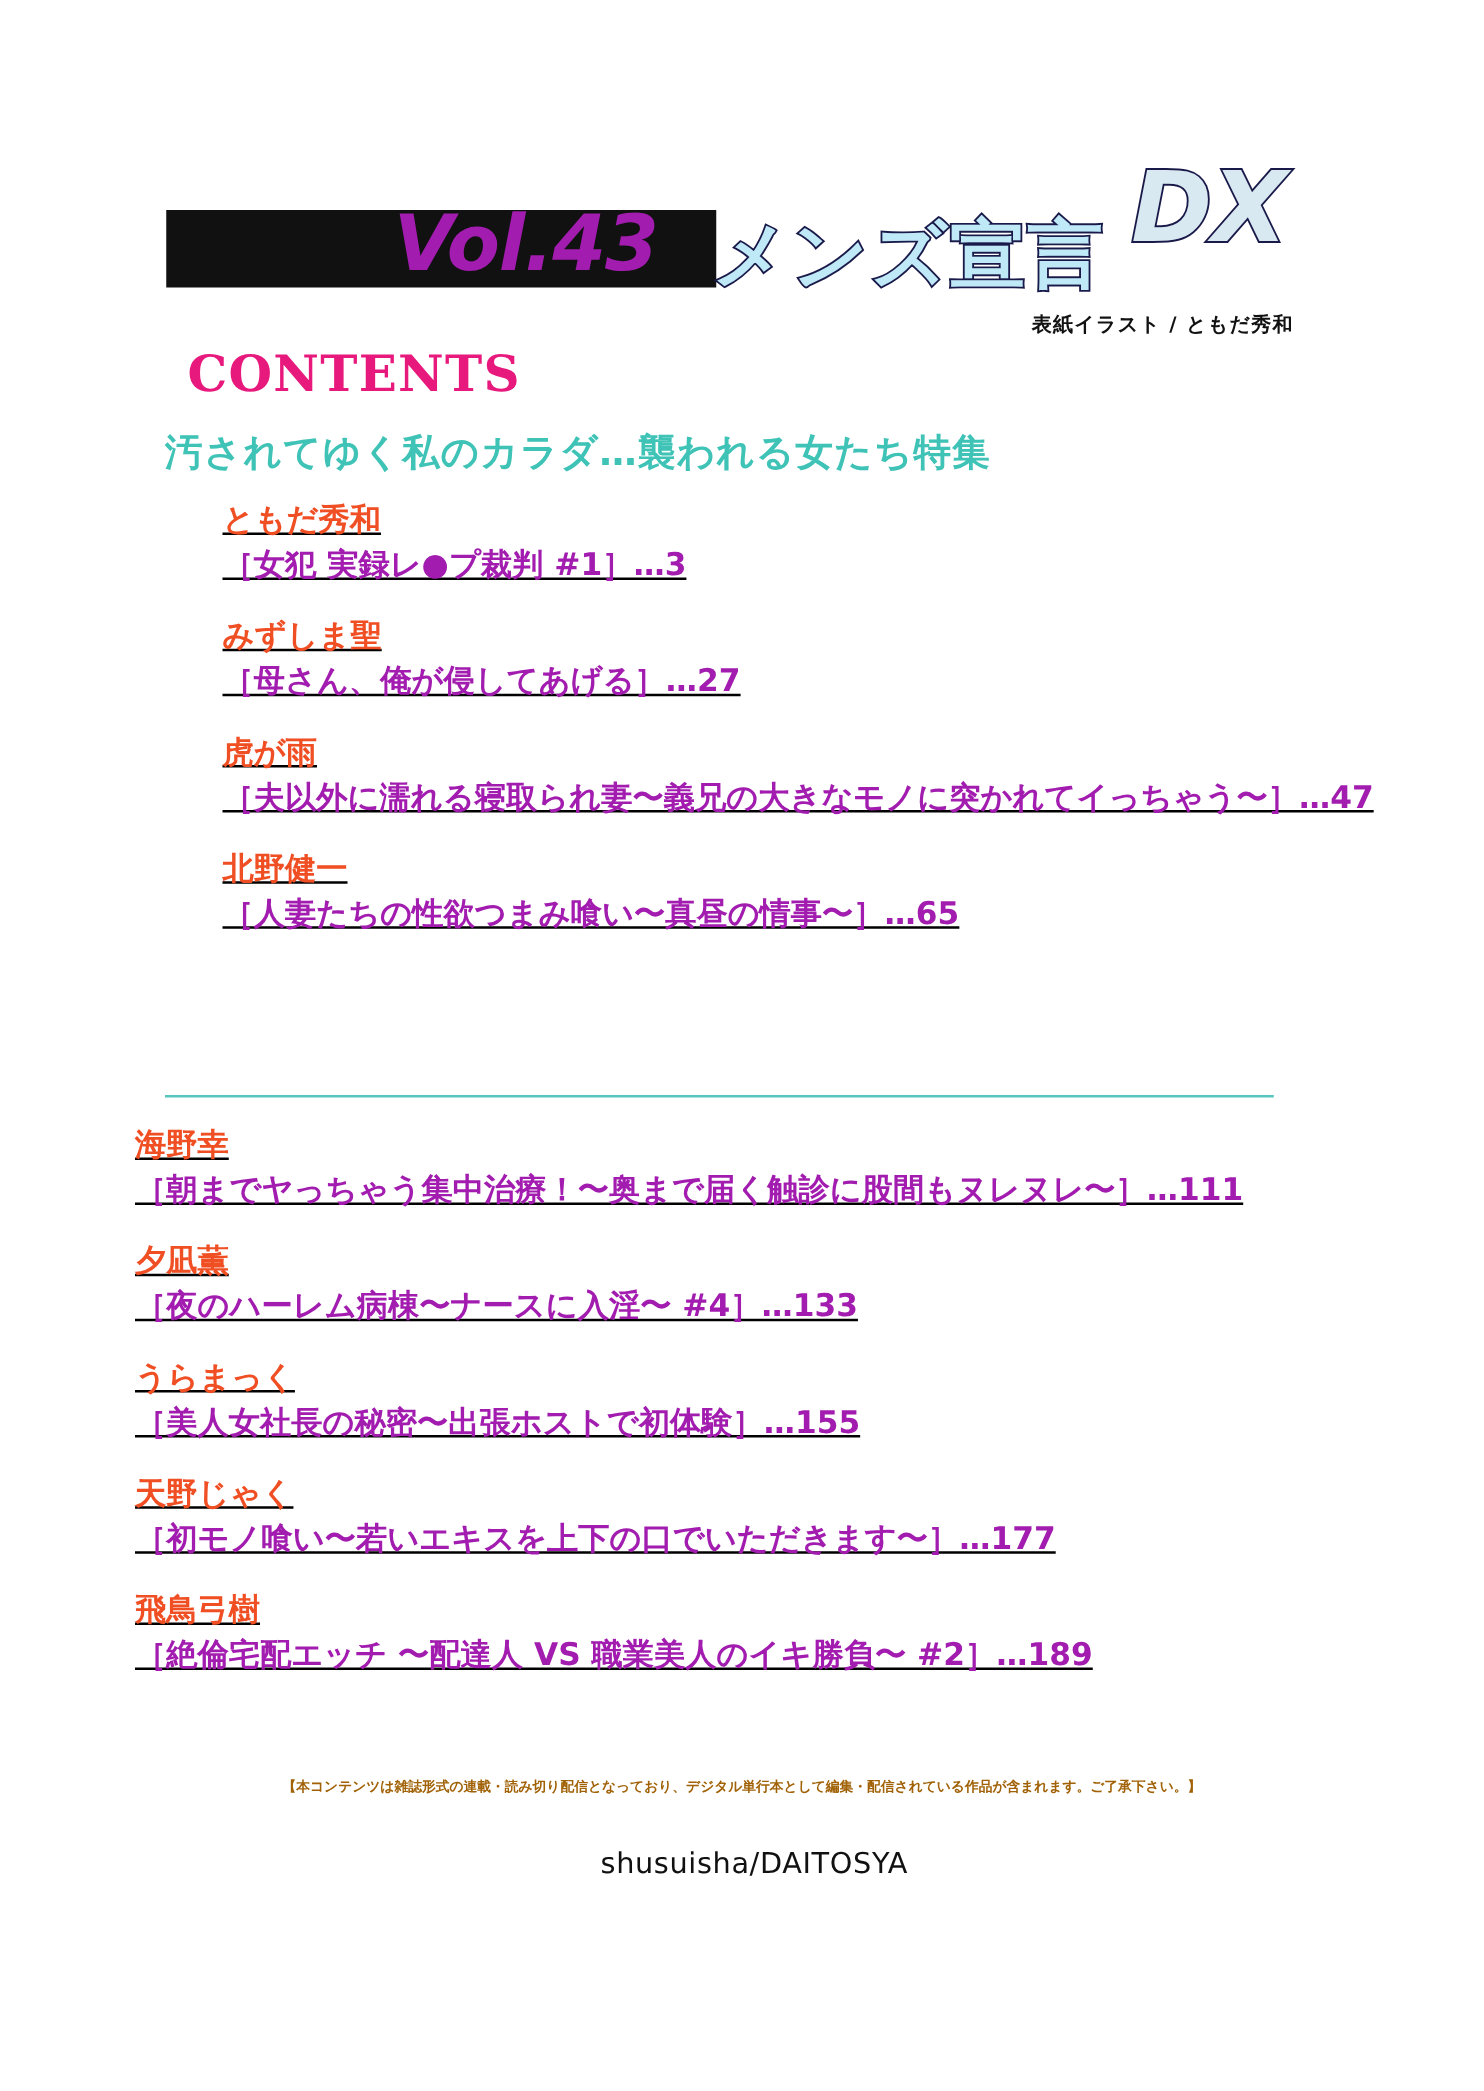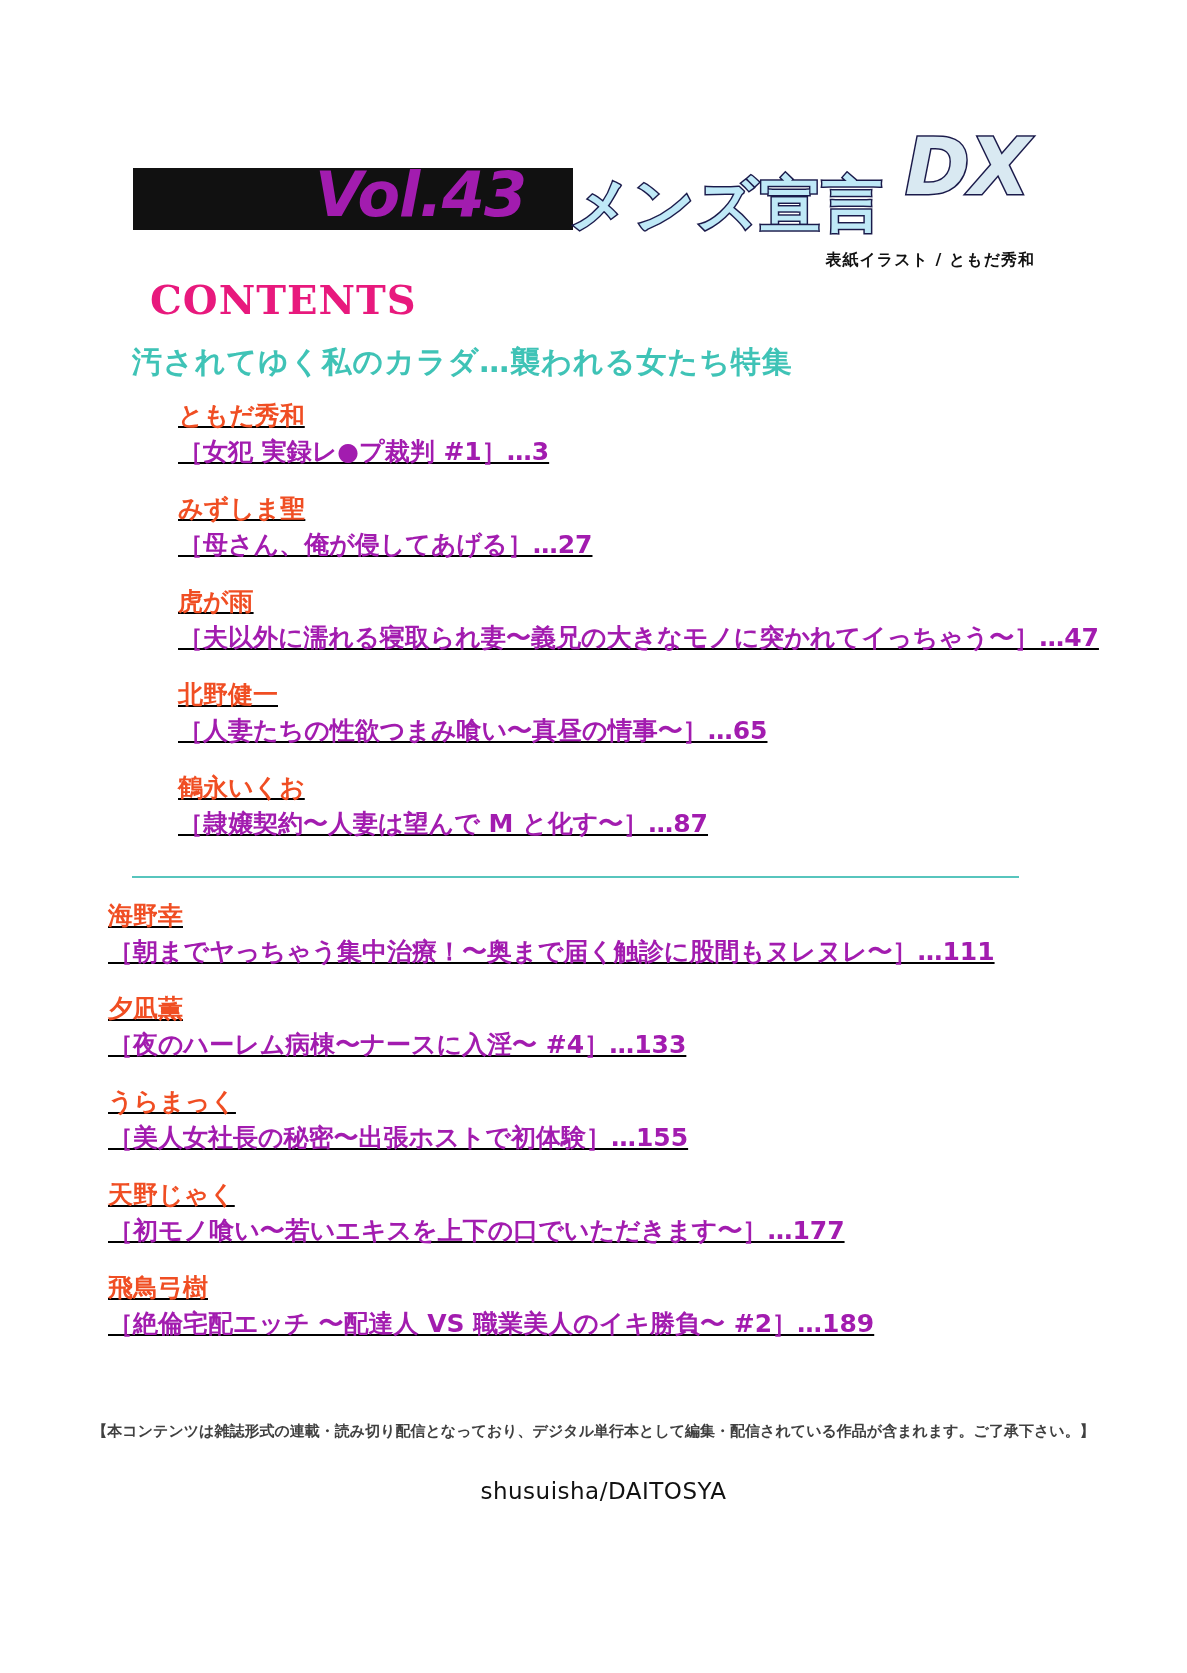--- a/index.html
+++ b/index.html
@@ -156,23 +156,23 @@
     background: #57c5bd;
   }
 
   
   .footer-note {
     position: absolute;
     left: 0;
     top: 1422px;
     width: 100%;
     text-align: center;
-    font-size: 15px;
-    font-weight: bold;
-    color: #404040;
+    font-size: 11px;
+    font-weight: bold;
+    color: #a16207;
     letter-spacing: 0px;
   }
   .footer-brand {
     position: absolute;
     left: 0;
     top: 1478px;
     width: 100%;
     text-align: center;
     font-size: 23px;
     color: #111111;
@@ -206,24 +206,20 @@
     <div class="title-line">［母さん、俺が侵してあげる］…27</div>
   </div>
   <div class="entry">
     <div class="author">虎が雨</div>
     <div class="title-line">［夫以外に濡れる寝取られ妻〜義兄の大きなモノに突かれてイっちゃう〜］…47</div>
   </div>
   <div class="entry">
     <div class="author">北野健一</div>
     <div class="title-line">［人妻たちの性欲つまみ喰い〜真昼の情事〜］…65</div>
   </div>
-  <div class="entry">
-    <div class="author">鶴永いくお</div>
-    <div class="title-line">［隷嬢契約〜人妻は望んで M と化す〜］…87</div>
-  </div>
 </div>
 
 <div class="divider"></div>
 
 <div class="section" id="section-general">
   <div class="entry">
     <div class="author">海野幸</div>
     <div class="title-line">［朝までヤっちゃう集中治療！〜奥まで届く触診に股間もヌレヌレ〜］…111</div>
   </div>
   <div class="entry">

